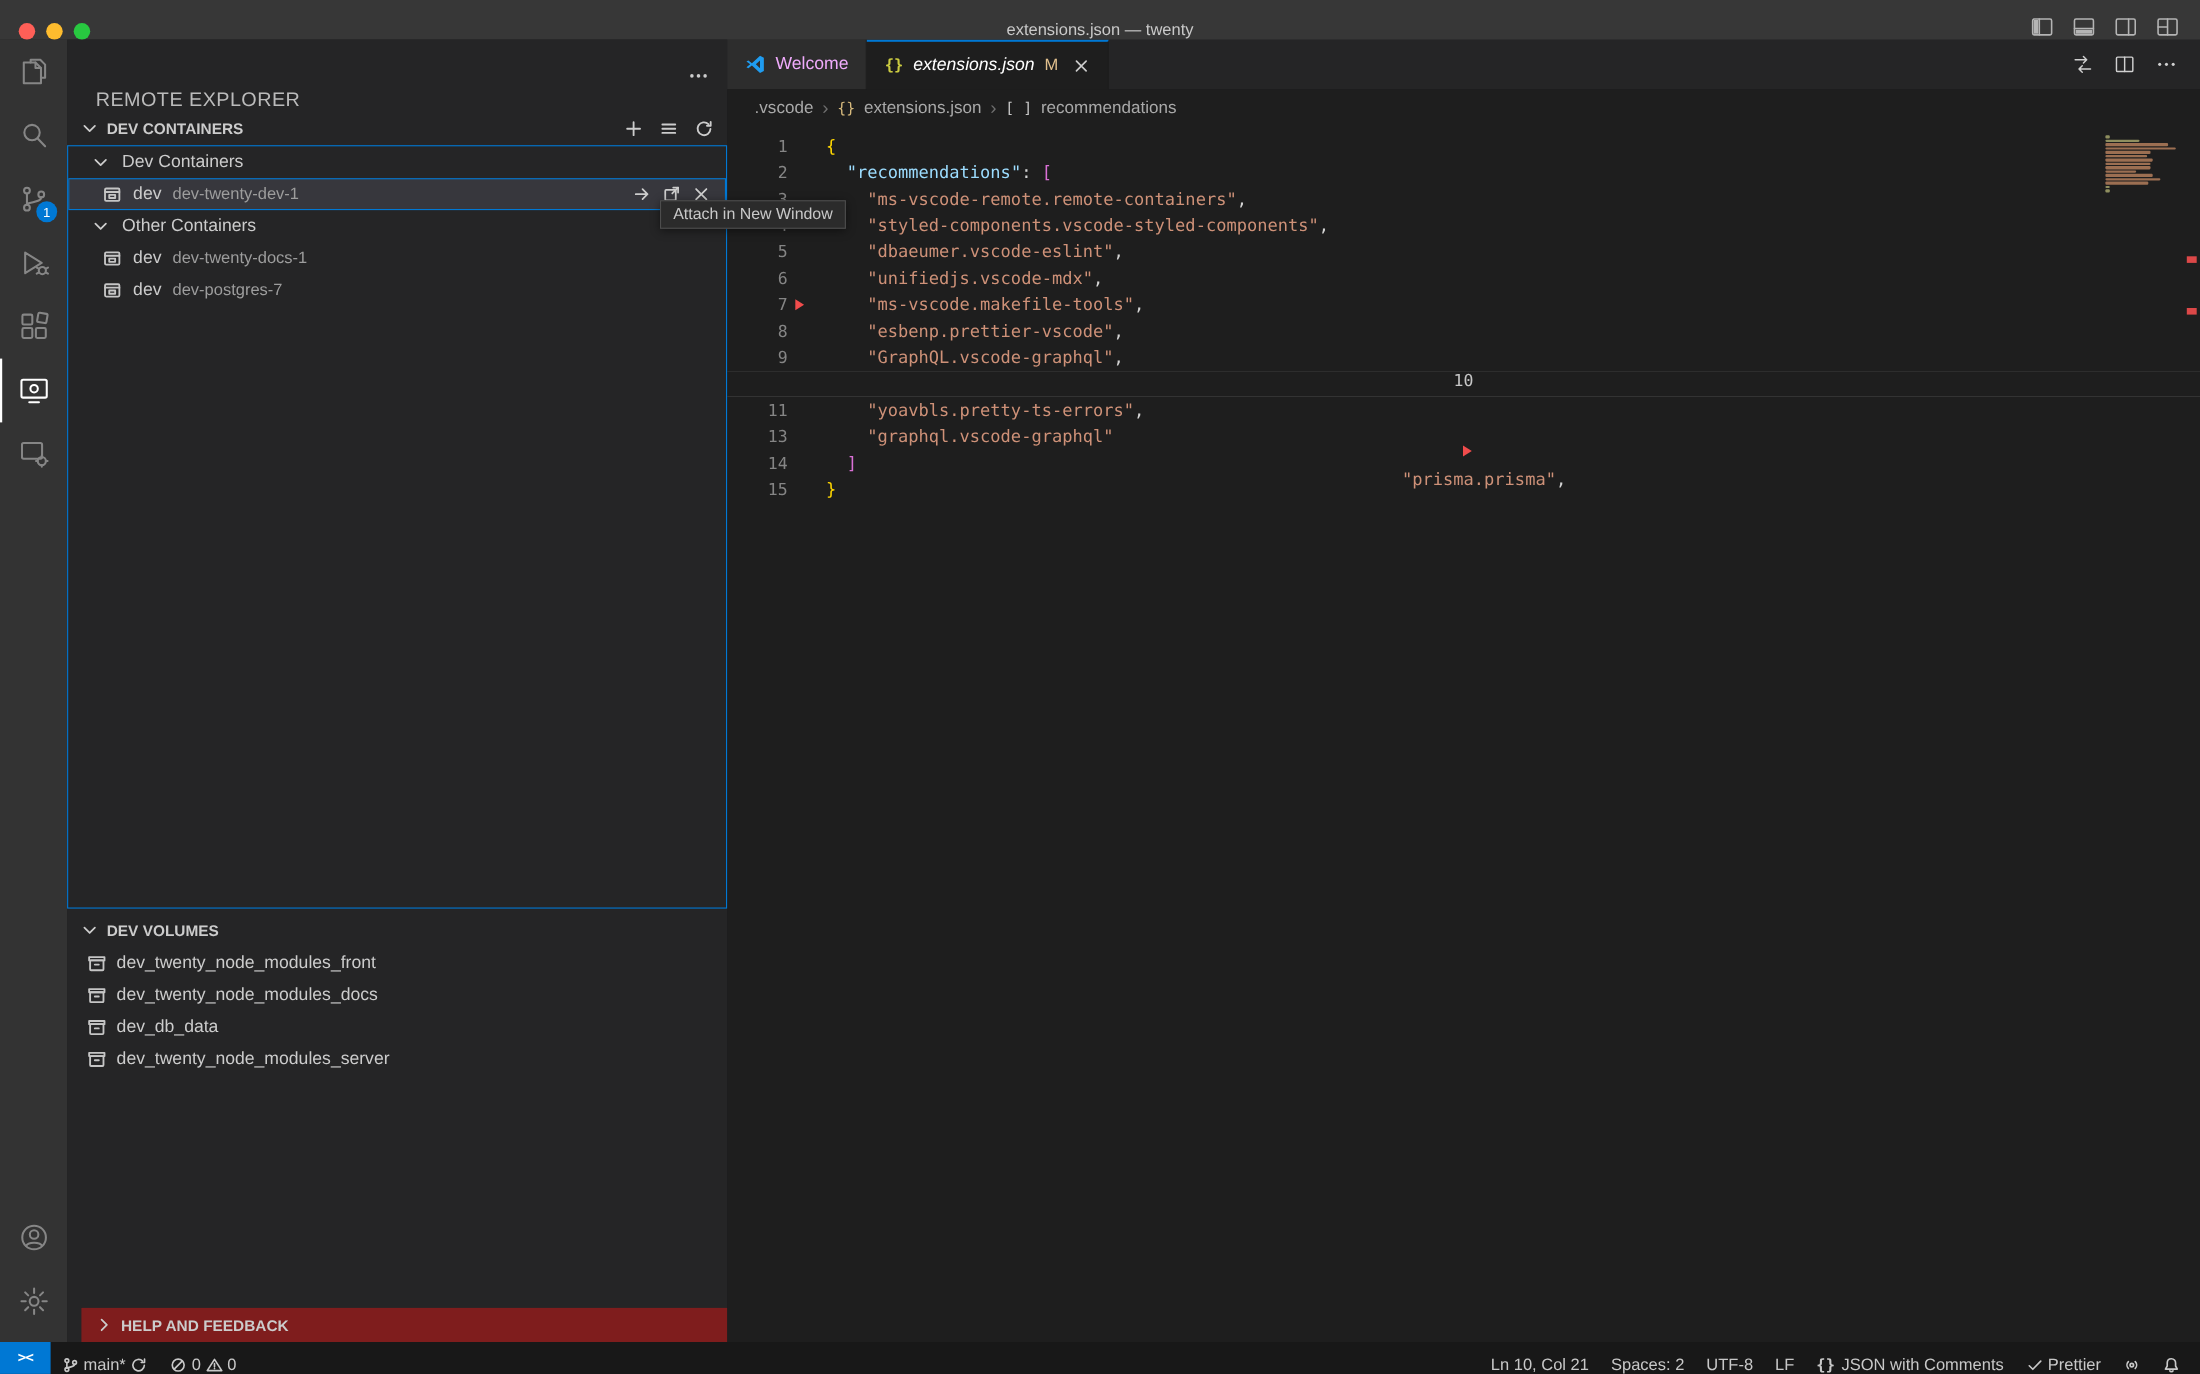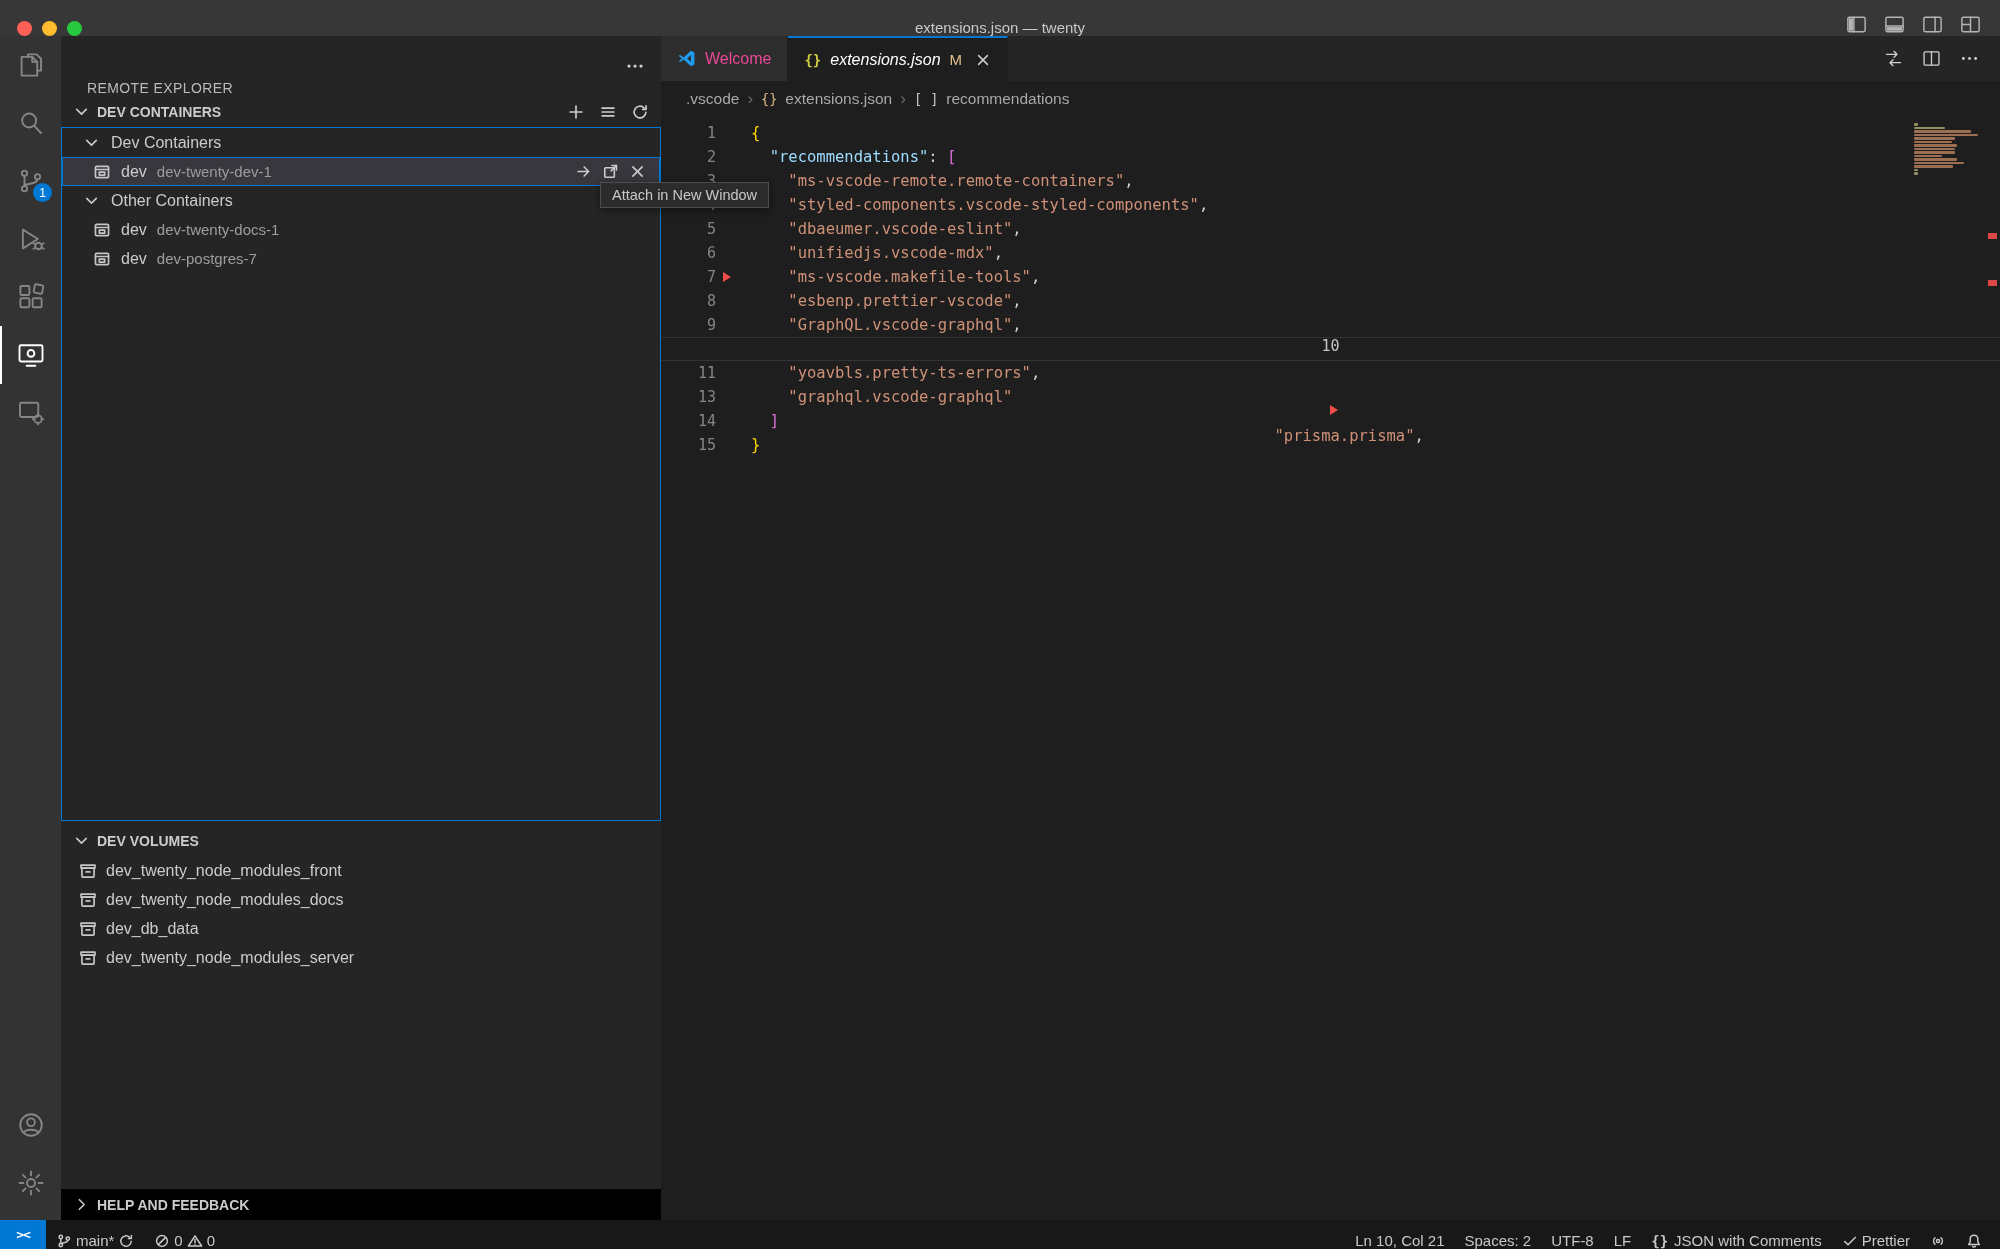--- a/index.html
+++ b/index.html
@@ -24,45 +24,45 @@
   .activitybar{flex:0 0 61px;background:#333333;display:flex;flex-direction:column;padding-bottom:8px;}
   .ab-item{height:58px;display:flex;align-items:center;justify-content:center;color:#868686;position:relative;border-left:2px solid transparent;border-right:2px solid transparent;}
   .ab-item.active{color:#ffffff;border-left-color:#ffffff;}
   .ab-item svg{width:30px;height:30px;}
   .ab-badge{position:absolute;right:7px;bottom:8px;min-width:19px;height:19px;padding:0 4px;border-radius:10px;background:#0078d4;color:#fff;font-size:12px;display:flex;align-items:center;justify-content:center;}
   .ab-bottom{margin-top:auto;}
 
   
   .sidebar{flex:0 0 600px;background:#252526;position:relative;display:flex;flex-direction:column;}
   .sb-titlerow{flex:0 0 48px;display:flex;align-items:center;padding:0 16px 0 26px;}
-  .sb-title{font-size:14px;color:#bbbbbb;letter-spacing:.4px;margin-top:44px;}
+  .sb-title{font-size:18px;color:#bbbbbb;letter-spacing:.4px;margin-top:44px;}
   .panel-more{margin-left:auto;color:#cccccc;width:20px;height:20px;}
   .sec-header{flex:0 0 31px;display:flex;align-items:center;padding-left:12px;gap:7px;font-weight:bold;font-size:14px;color:#cccccc;}
   .sec-actions{margin-left:auto;display:flex;gap:14px;padding-right:12px;color:#cccccc;align-items:center;}
   .sec-actions svg{width:18px;height:18px;}
   .chev{width:17px;height:17px;color:#cccccc;flex:0 0 17px;}
   .tree-body{flex:0 0 694px;border:1px solid #0078d4;overflow:hidden;}
   .row{height:29px;display:flex;align-items:center;font-size:16px;color:#cccccc;}
   .row.group{padding-left:21px;gap:11px;}
   .row.container{padding-left:31px;gap:10px;}
   .cicon{width:18px;height:18px;color:#c5c5c5;flex:0 0 18px;}
   .cdesc{color:#9d9d9d;font-size:15px;}
   .row.selected{background:#37373d;outline:1px solid #0078d4;outline-offset:-1px;}
   .row-actions{margin-left:auto;display:flex;gap:10px;padding-right:14px;color:#cccccc;align-items:center;}
   .row-actions svg{width:17px;height:17px;}
   .dv-header{margin-top:4px;}
   .vol-row{height:29px;display:flex;align-items:center;gap:9px;padding-left:18px;font-size:16px;color:#cccccc;}
   .vol-row svg{width:18px;height:18px;color:#c5c5c5;flex:0 0 18px;}
-  .help-header{position:absolute;left:0;right:0;bottom:0;height:31px;background:#000000;text-align:right;}
+  .help-header{position:absolute;left:13px;right:0;bottom:0;height:31px;background:#7f1d1d;text-align:right;}
   .tooltip{position:absolute;left:539px;top:146px;background:#2b2b2b;border:1px solid #4d4d4d;color:#c8c8c8;font-size:14.5px;padding:4px 11px;white-space:nowrap;z-index:20;box-shadow:0 2px 8px rgba(0,0,0,.45);}
 
   
   .editor{flex:1;display:flex;flex-direction:column;min-width:0;background:#1e1e1e;}
   .tabbar{flex:0 0 45px;background:#252526;display:flex;}
-  .tab{display:flex;align-items:center;gap:9px;padding:0 16px;font-size:16px;background:#2d2d2d;color:#ec4899;border-right:1px solid #1e1e1e;}
+  .tab{display:flex;align-items:center;gap:9px;padding:0 16px;font-size:16px;background:#2d2d2d;color:#f0abfc;border-right:1px solid #1e1e1e;}
   .tab.active{background:#1e1e1e;color:#ffffff;border-top:2px solid #0078d4;}
   .tab.active .tab-label{font-style:italic;}
   .vsc{width:19px;height:19px;}
   .json-ic{color:#cbcb41;font-family:"DejaVu Sans Mono",monospace;font-size:14px;font-weight:bold;}
   .git-m{color:#e2c08d;font-size:15px;}
   .tab-close{width:16px;height:16px;color:#cccccc;margin-left:4px;}
   .tab-actions{margin-left:auto;display:flex;align-items:center;gap:17px;padding-right:20px;color:#d0d0d0;}
   .tab-actions svg{width:21px;height:21px;}
   .breadcrumbs{flex:0 0 35px;display:flex;align-items:center;padding-left:25px;font-size:15.5px;color:#a9a9a9;gap:8px;}
   .bc-sep{color:#6e6e6e;font-size:17px;}

